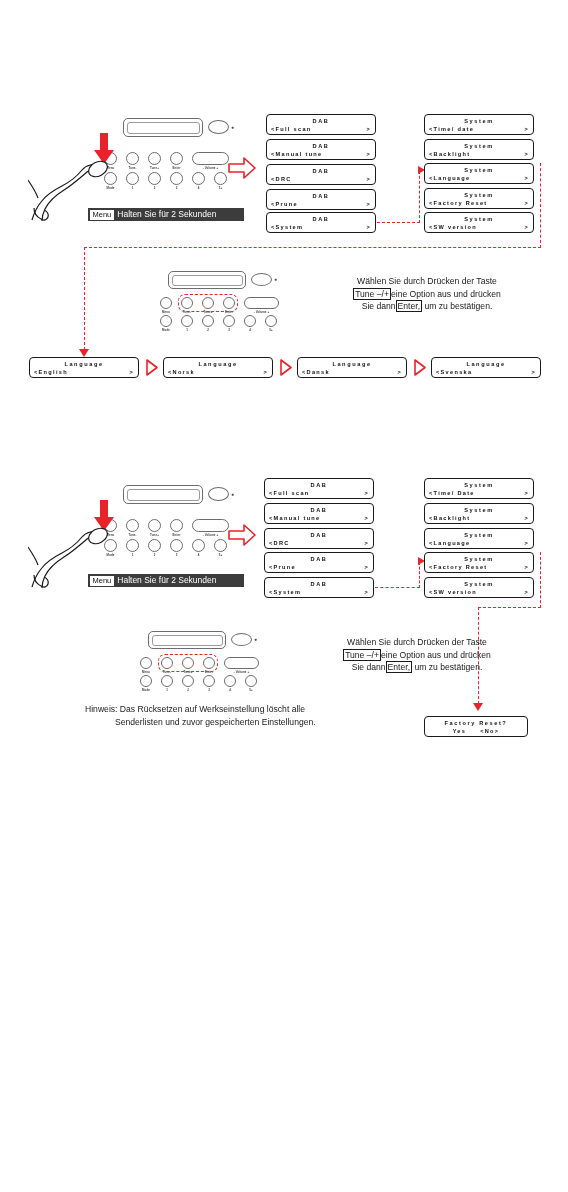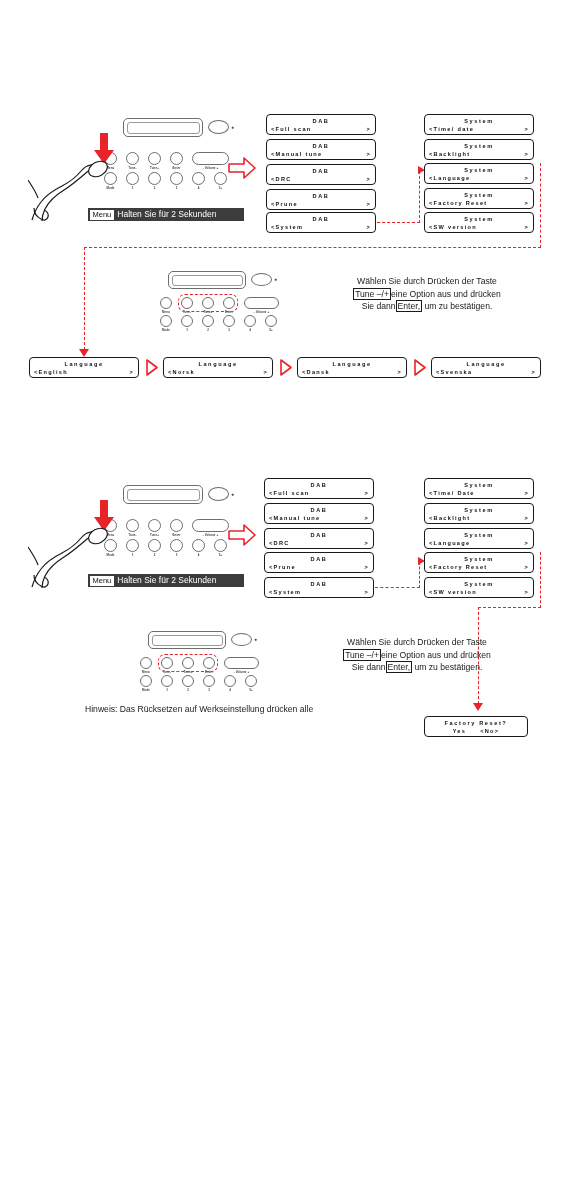--- a/index.html
+++ b/index.html
@@ -584,21 +584,22 @@
     <div class="hl-box" style="left:18px; top:26px; width:60px; height:18px;"></div>
   </div>
 
   <div class="instr" style="left:302px; top:636px;">
     <span>Wählen Sie durch Drücken der Taste</span><br>
     <span class="kbd">Tune –/+</span><span>eine Option aus und drücken</span><br>
     <span>Sie dann</span><span class="kbd">Enter,</span> <span>um zu bestätigen.</span>
   </div>
 
   <div class="note" style="left:85px; top:703px;">
-    <span>Hinweis: Das Rücksetzen auf Werkseinstellung drücken alle</span>
+    <span>Hinweis: Das Rücksetzen auf Werkseinstellung löscht alle</span>
+    <span class="ln2">Senderlisten und zuvor gespeicherten Einstellungen.</span>
   </div>
 
   <div class="lcd confirm" style="left:424px; top:716px;">
     <div class="l1">Factory Reset?</div>
     <div class="l2">
       <span>Yes</span>
       <span>&lt;No&gt;</span>
     </div>
   </div>
 

